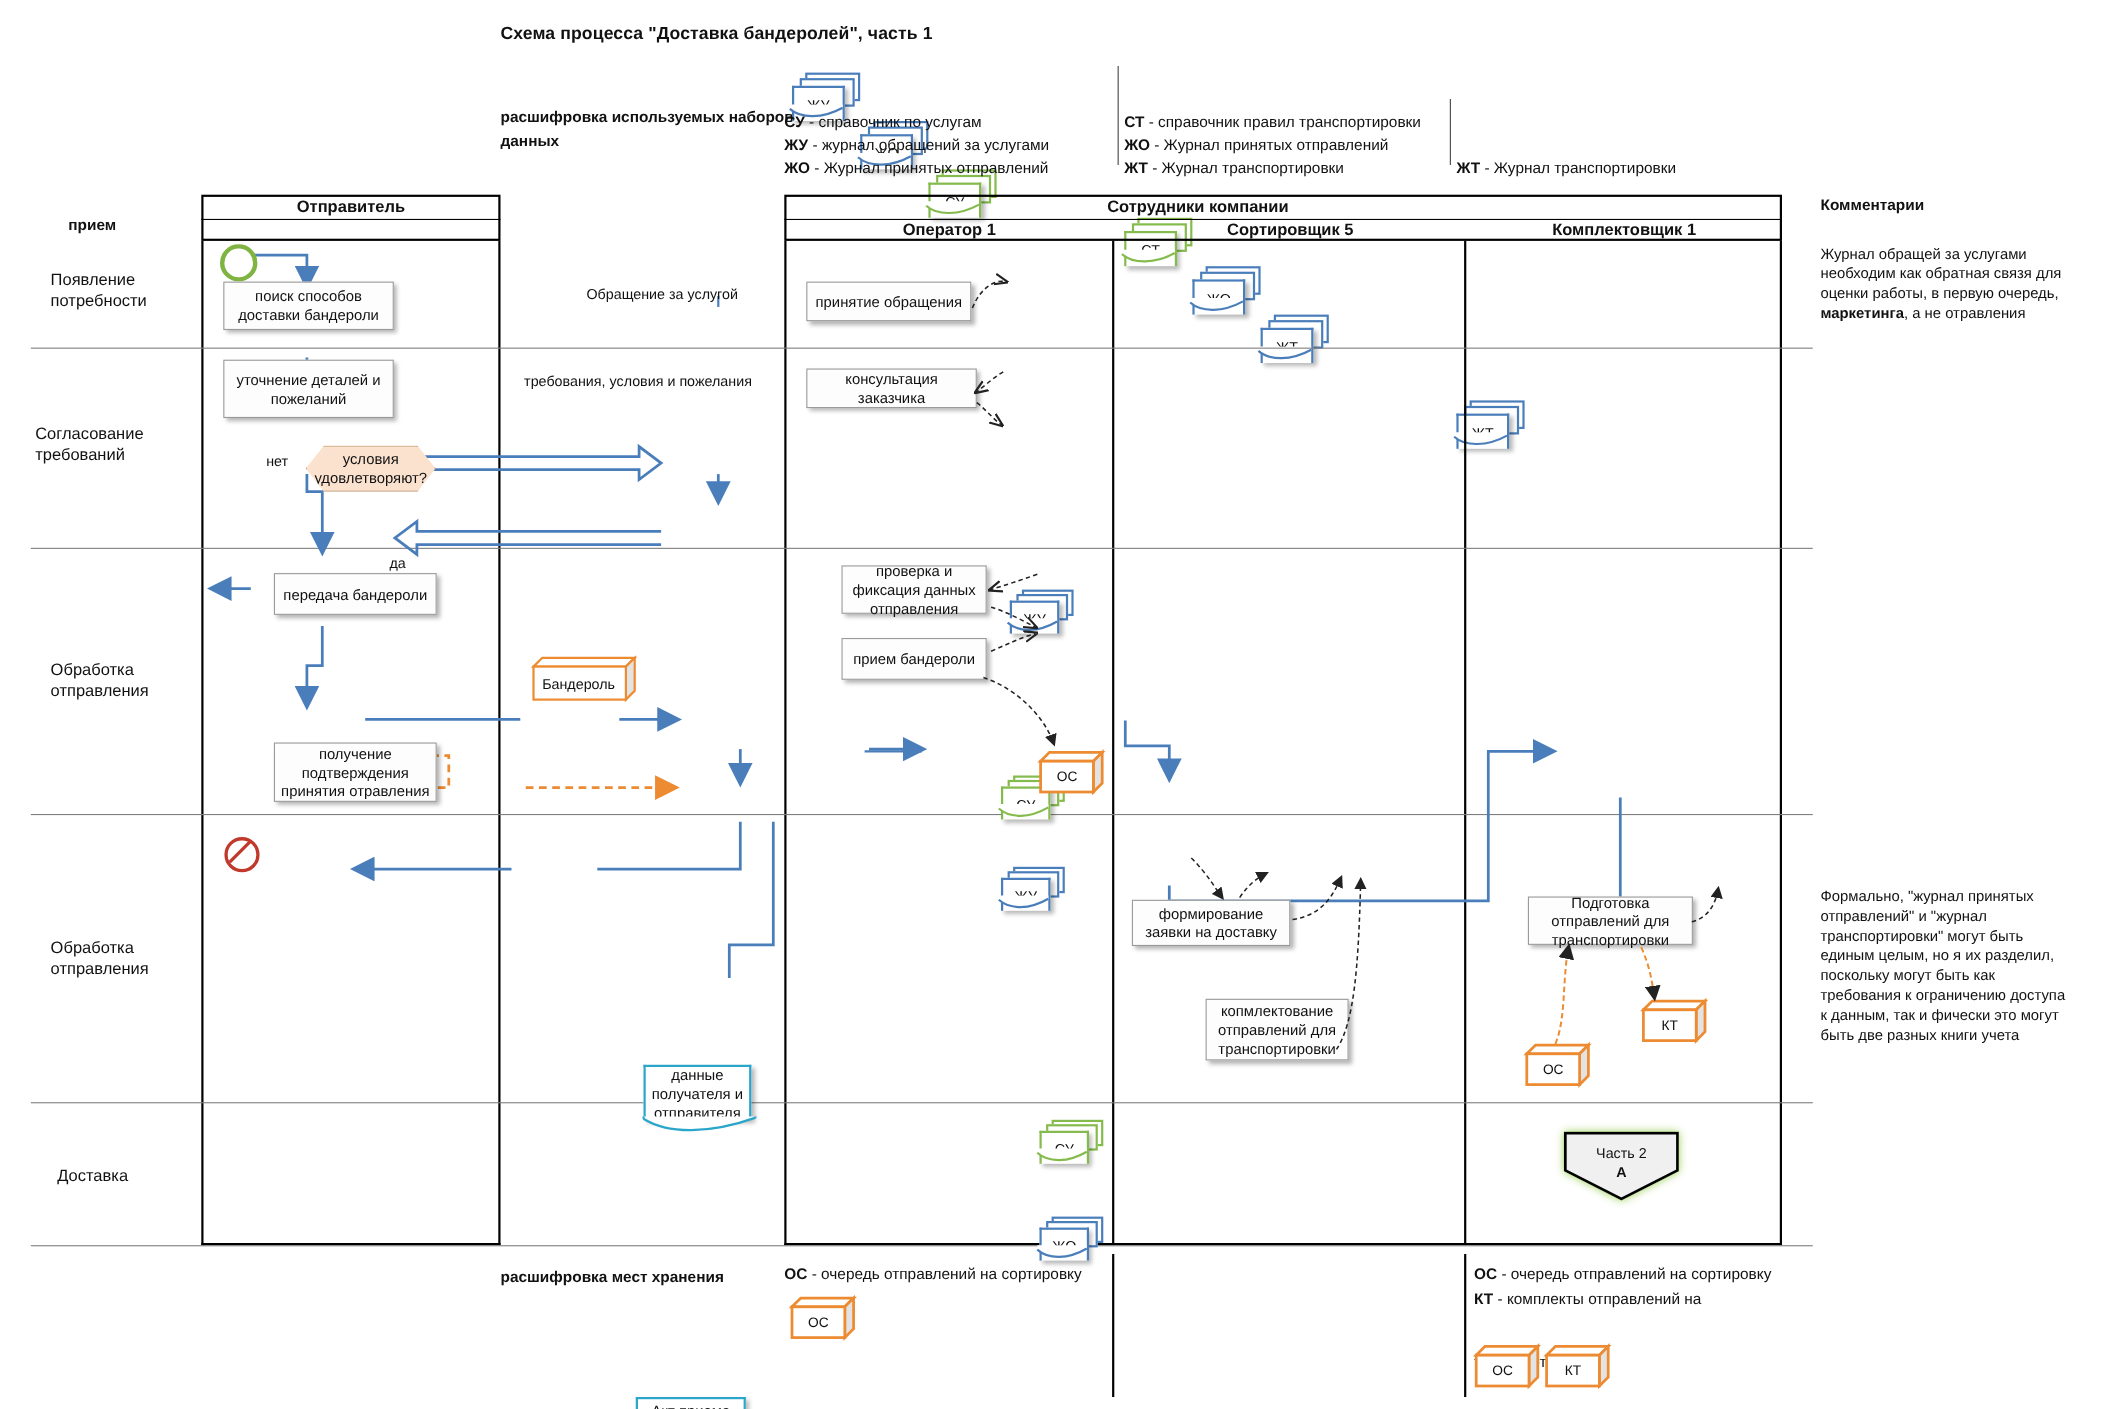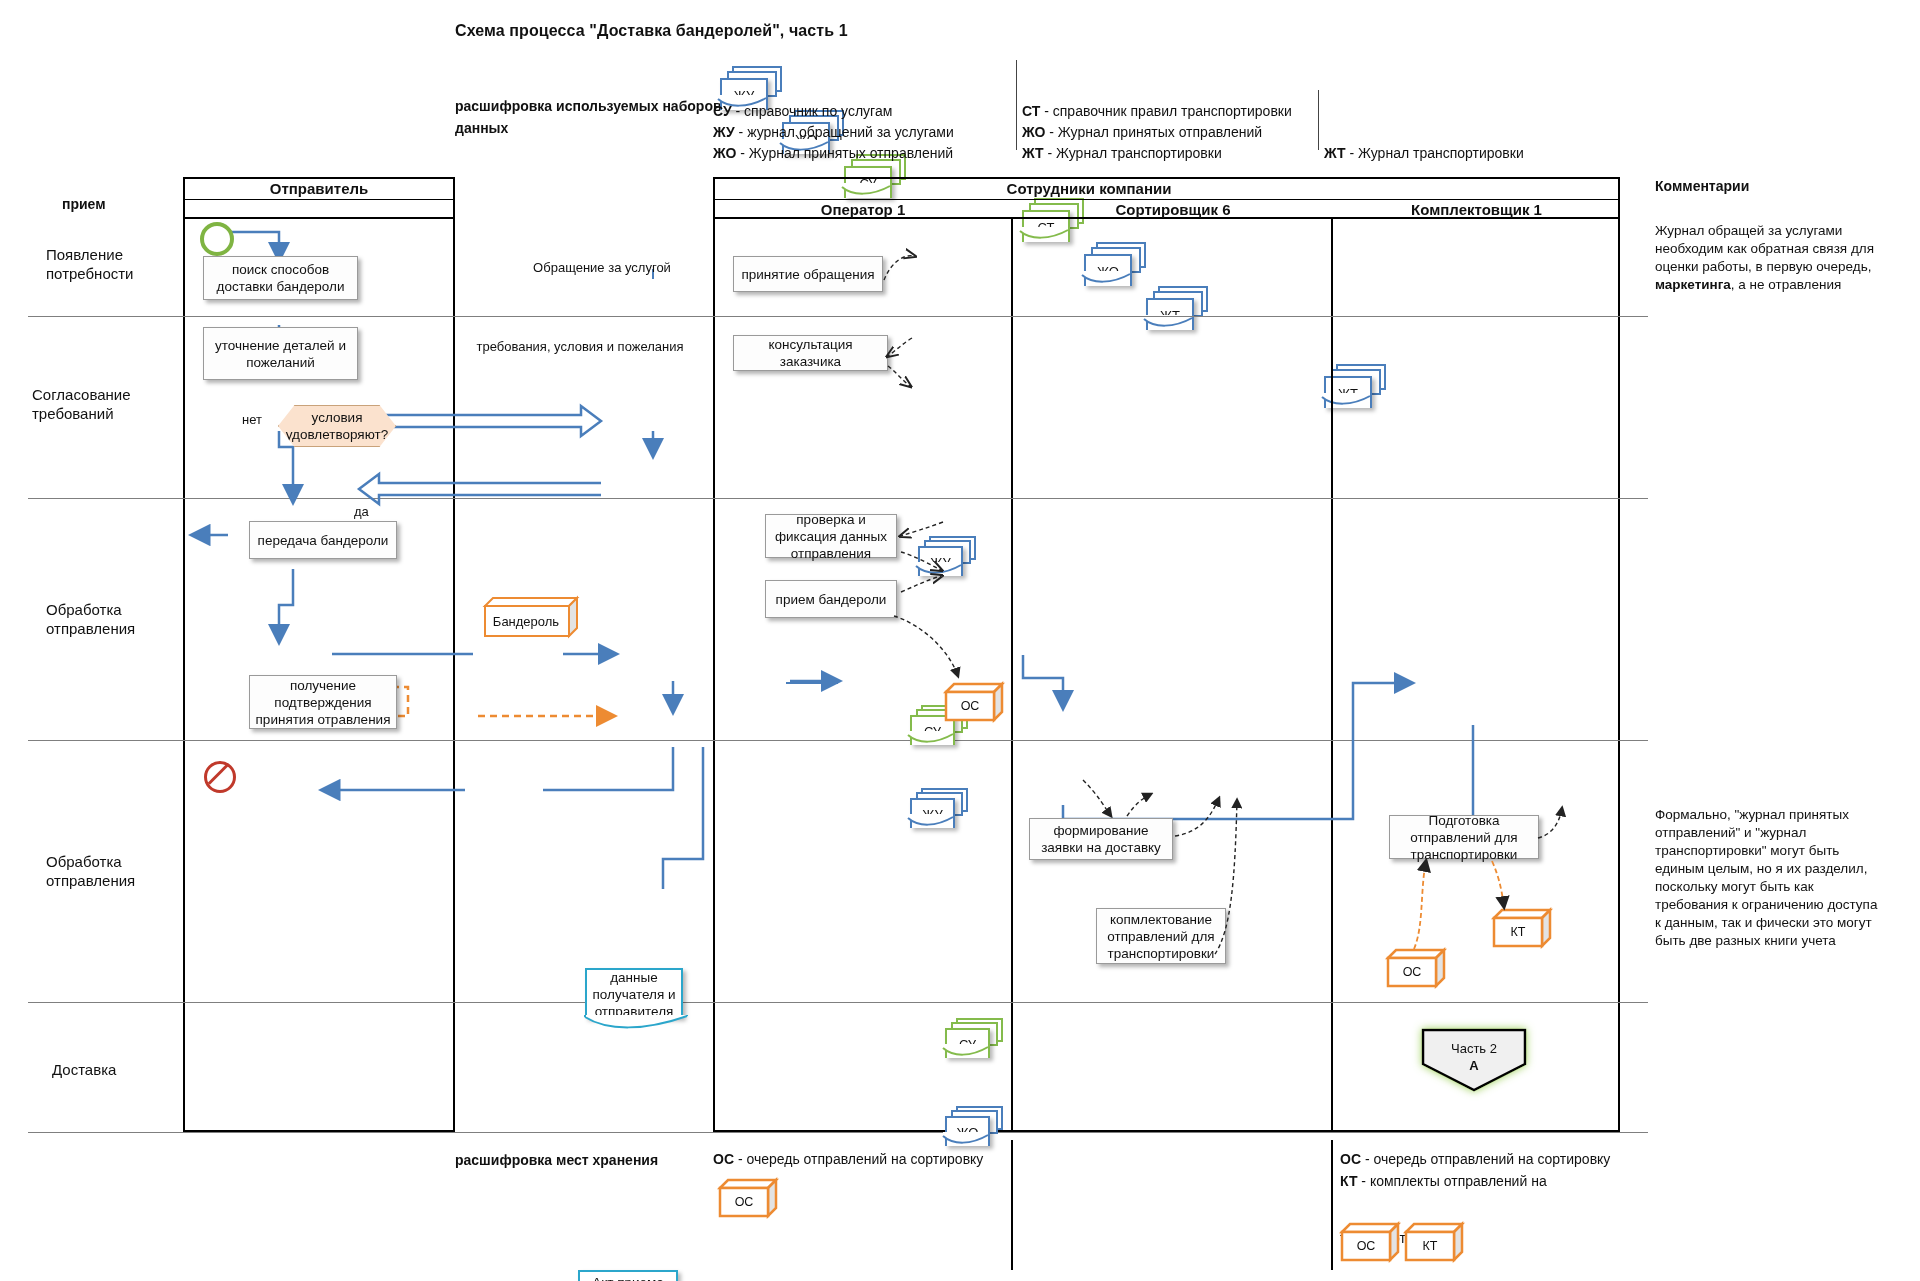--- a/index.html
+++ b/index.html
@@ -161,21 +161,21 @@
 </div>
 
 <div class="abs frame" style="left:183px;top:177px;width:272px;height:42px;"></div>
 <div class="abs hdr" style="left:183px;top:180px;width:272px;">Отправитель</div>
 <div class="abs" style="left:183px;top:199px;width:272px;height:1px;background:#000;"></div>
 
 <div class="abs frame" style="left:713px;top:177px;width:907px;height:42px;"></div>
 <div class="abs hdr" style="left:713px;top:180px;width:752px;">Сотрудники компании</div>
 <div class="abs" style="left:713px;top:199px;width:907px;height:1px;background:#000;"></div>
 <div class="abs hdr" style="left:713px;top:201px;width:300px;">Оператор 1</div>
-<div class="abs hdr" style="left:1013px;top:201px;width:320px;">Сортировщик 6</div>
+<div class="abs hdr" style="left:1013px;top:201px;width:320px;">Сортировщик 5</div>
 <div class="abs hdr" style="left:1333px;top:201px;width:287px;">Комплектовщик 1</div>
 
 <div class="abs" style="left:183px;top:219px;width:272px;height:913px;border:2px solid #000;border-top:none;box-sizing:border-box;"></div>
 <div class="abs" style="left:713px;top:219px;width:907px;height:913px;border:2px solid #000;border-top:none;box-sizing:border-box;"></div>
 <div class="abs vline" style="left:1011px;top:219px;height:913px;"></div>
 <div class="abs vline" style="left:1331px;top:219px;height:913px;"></div>
 
 <div class="abs hline-thin" style="left:28px;top:316px;width:1620px;"></div>
 <div class="abs hline-thin" style="left:28px;top:498px;width:1620px;"></div>
 <div class="abs hline-thin" style="left:28px;top:740px;width:1620px;"></div>

